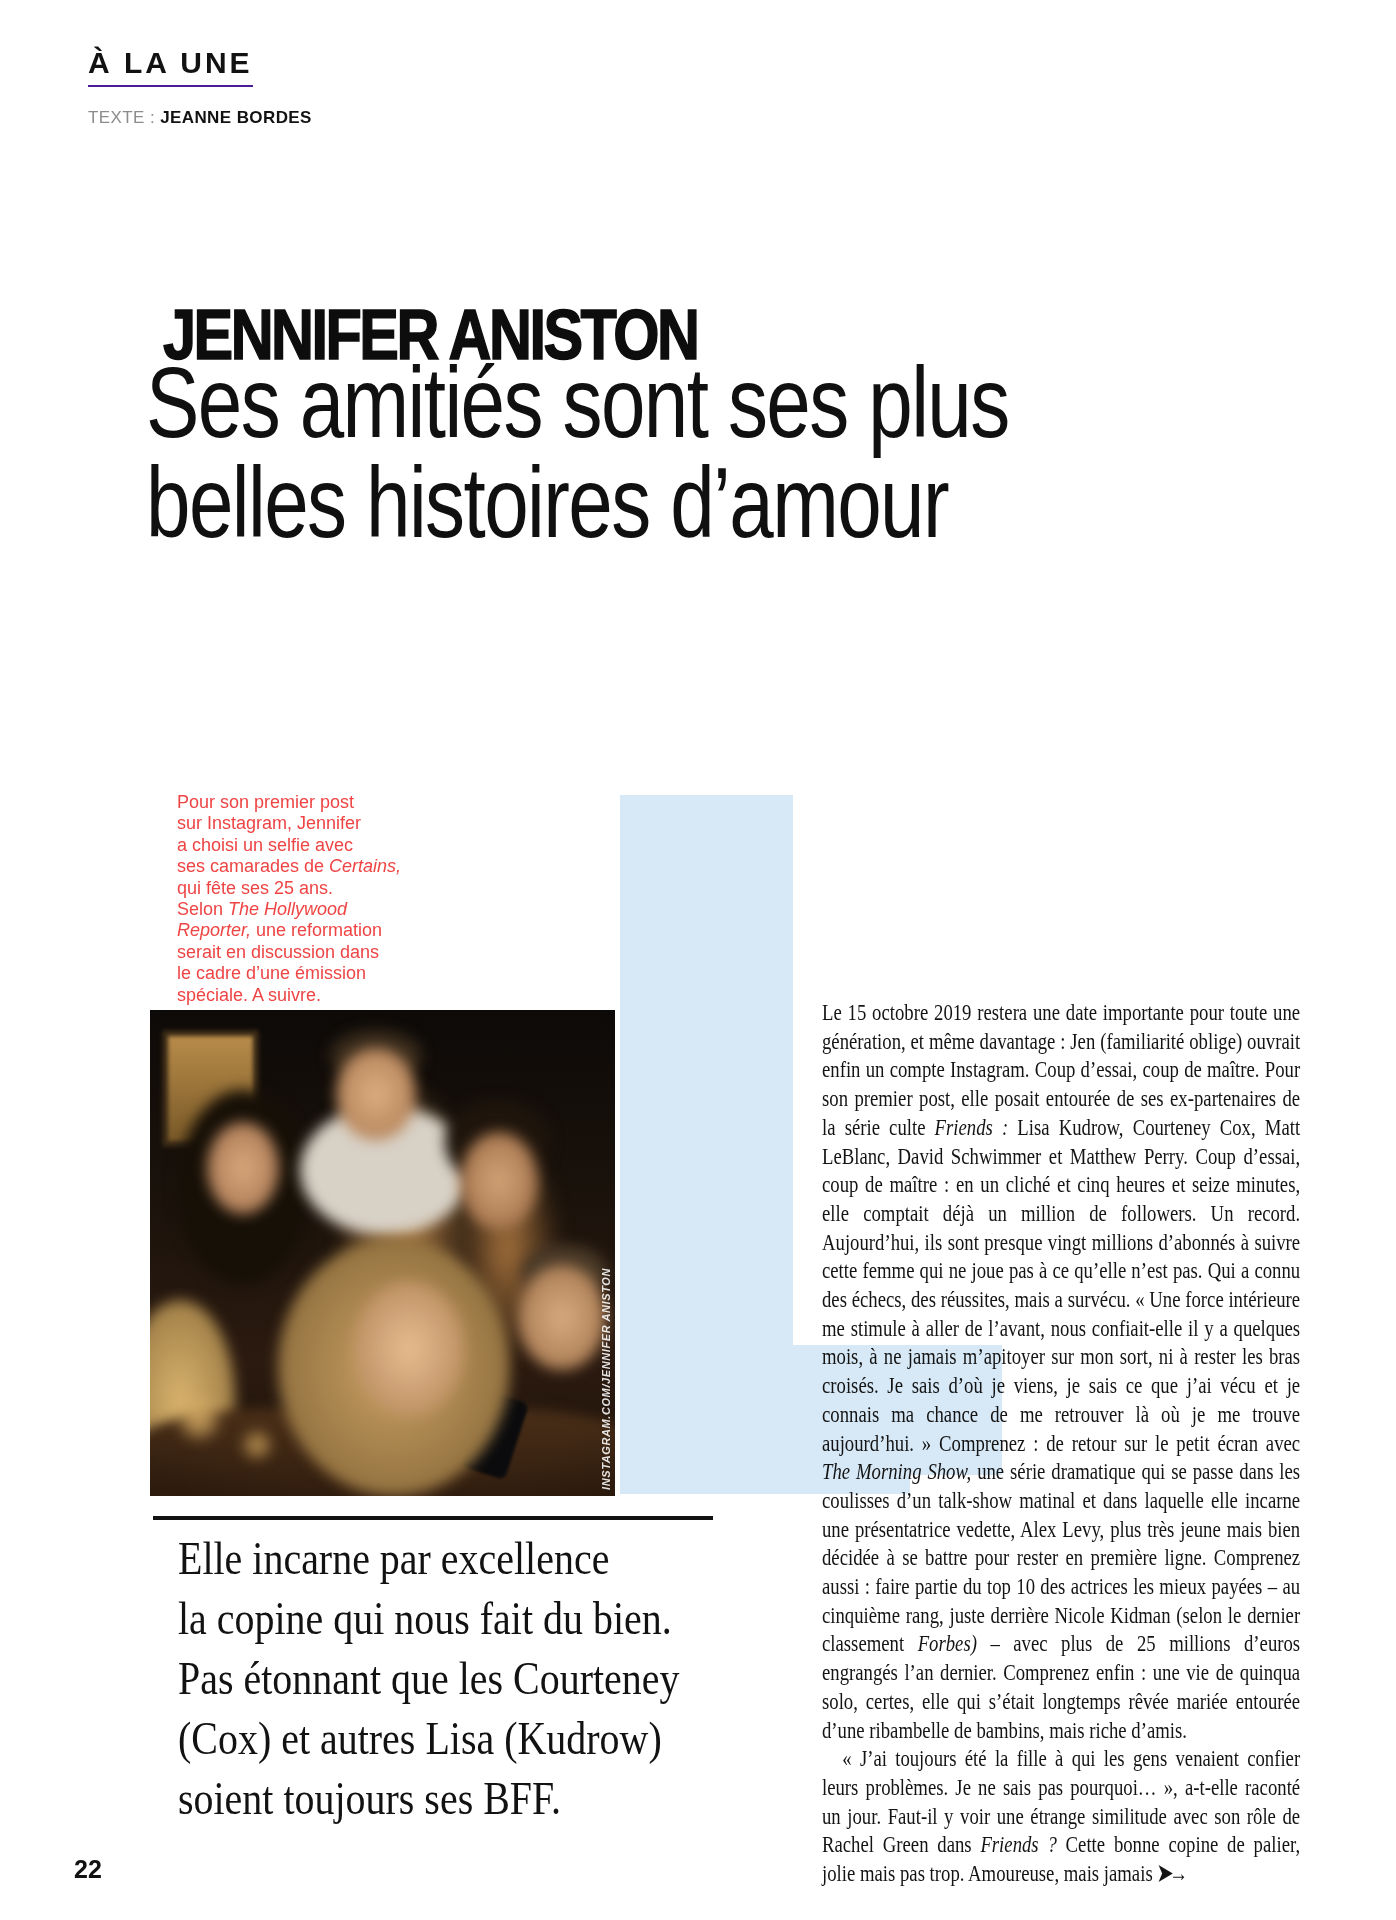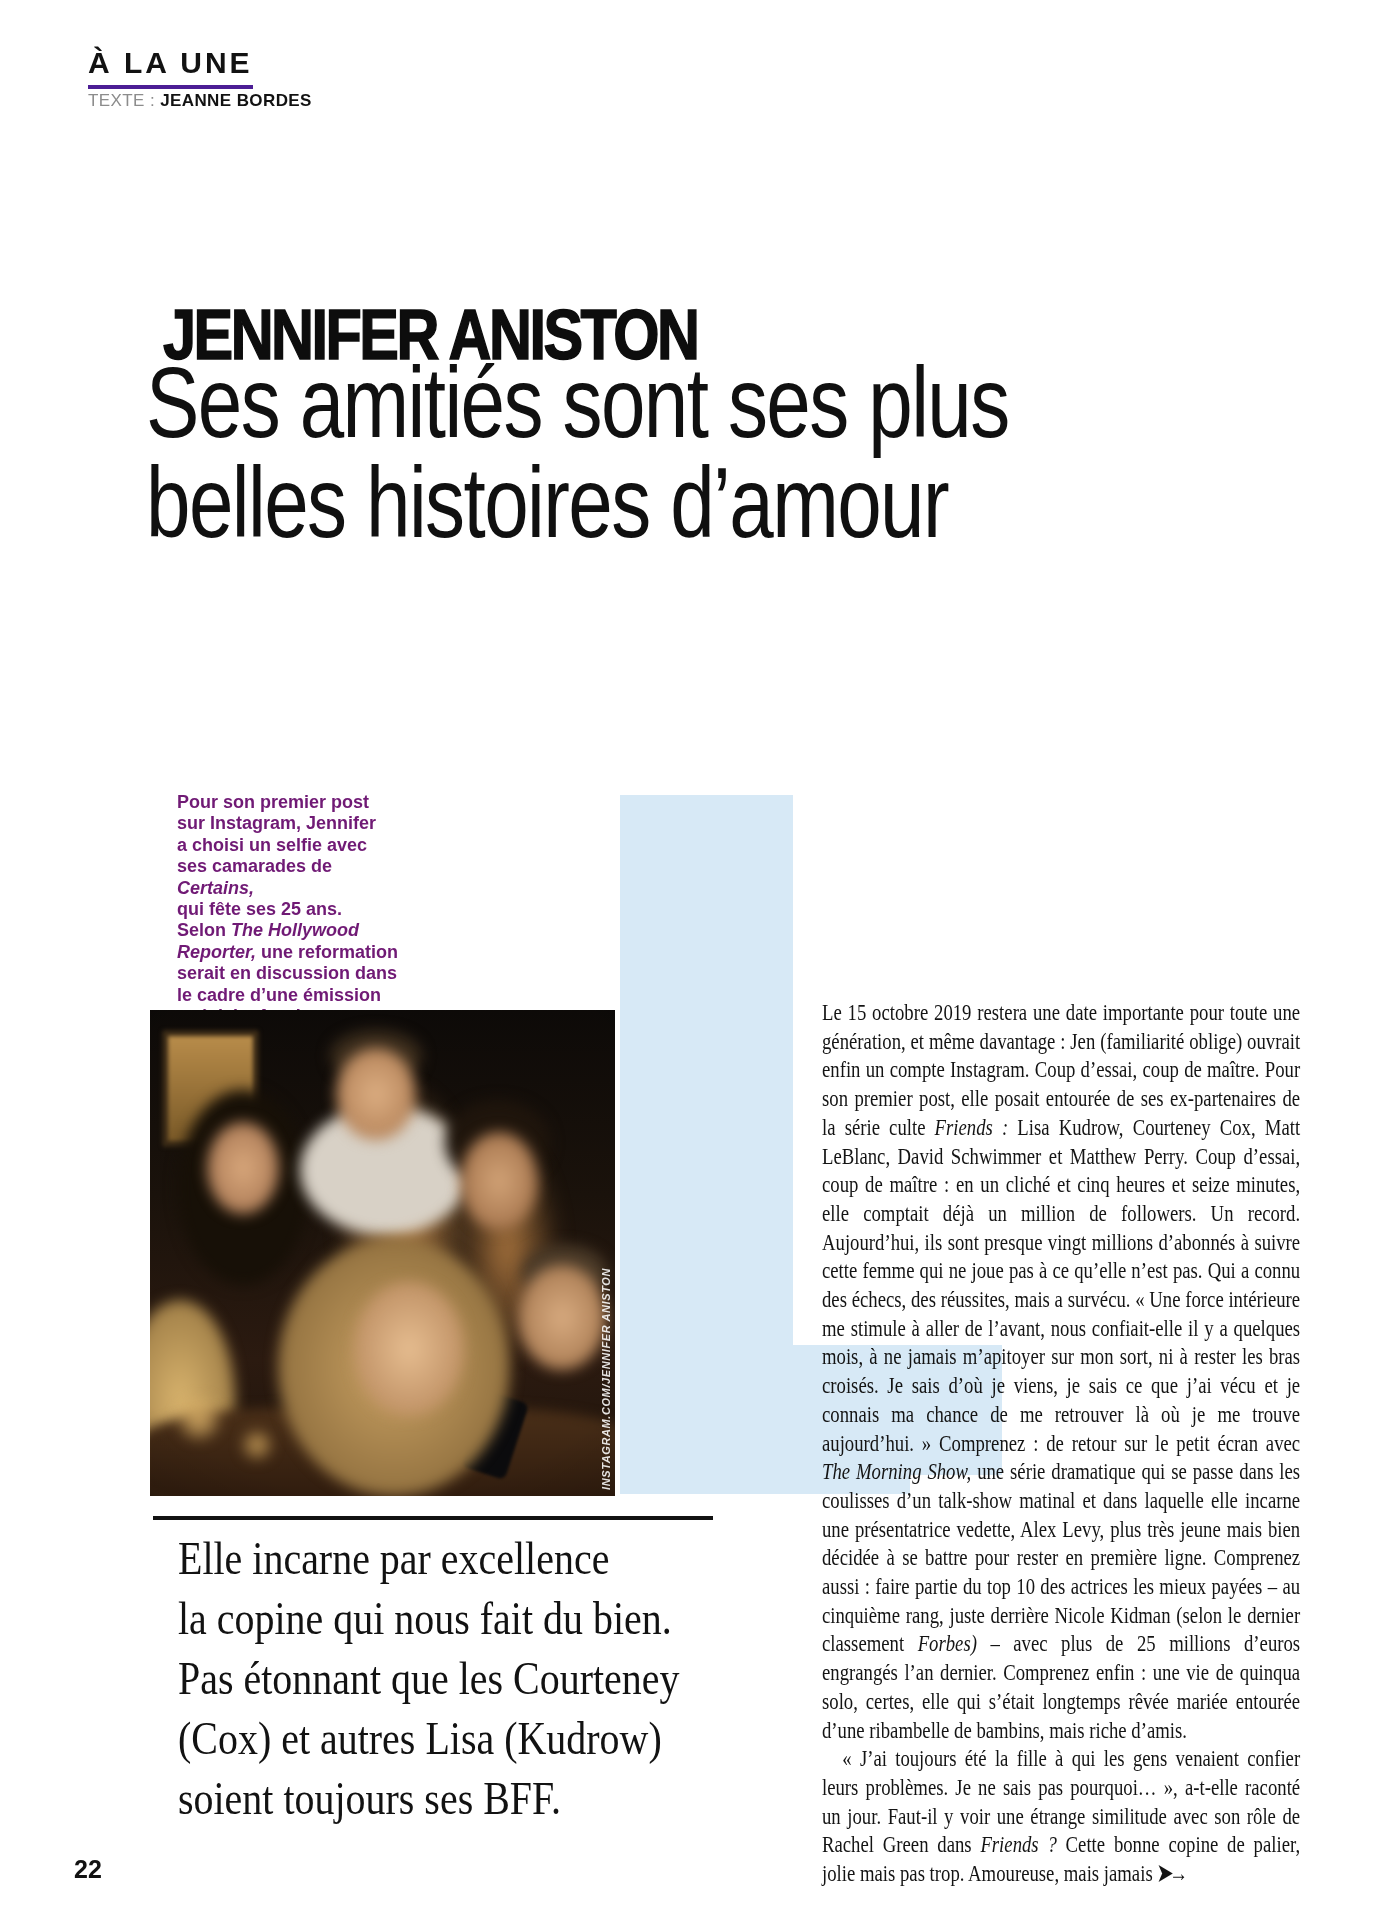--- a/index.html
+++ b/index.html
@@ -11,23 +11,23 @@
   .page{
     position:relative;width:1396px;height:1920px;margin:0 auto;
     background:#ffffff;overflow:hidden;
     font-family:"Liberation Sans",sans-serif;color:var(--ink);
   }
   
   .masthead{position:absolute;left:88px;top:48px;}
   .section-title{
     display:inline-block;font-weight:900;font-size:30px;line-height:1;
     letter-spacing:3px;color:#121212;
-    padding-bottom:7px;border-bottom:4px solid #4c1d95;
+    padding-bottom:7px;border-bottom:2px solid #4c1d95;
   }
-  .byline{margin-top:2px;font-size:17px;letter-spacing:.4px;font-weight:700;color:#121212;}
+  .byline{margin-top:21px;font-size:17px;letter-spacing:.4px;font-weight:700;color:#121212;}
   .byline .label{color:var(--byline-gray);font-weight:400;}
   
   .kicker{
     position:absolute;left:163px;top:300px;
     font-weight:900;font-size:70px;line-height:1;letter-spacing:-3px;
     color:#0d0d0d;-webkit-text-stroke:1.5px #0d0d0d;
     transform:scaleX(.85);transform-origin:top left;white-space:nowrap;
   }
   .deck{
     position:absolute;left:146px;top:352px;
@@ -35,21 +35,21 @@
     color:#101010;transform:scaleX(.8);transform-origin:top left;white-space:nowrap;
   }
   .standfirst{
     position:absolute;left:174px;top:572px;
     font-family:"Liberation Serif",serif;font-size:33px;line-height:37.5px;
     color:#101010;white-space:pre-line;
   }
   
   .caption{
     position:absolute;left:177px;top:792px;width:230px;
-    font-weight:700;font-size:18px;line-height:21.4px;color:#701a75;
+    font-weight:400;font-size:18px;line-height:21.4px;color:#ef4444;
     white-space:pre-line;
   }
   .caption .it{font-style:italic;}
   .accent-bar{position:absolute;left:620px;top:795px;width:173px;height:699px;background:var(--accent-blue);}
   .accent-step1{position:absolute;left:793px;top:1345px;width:209px;height:130px;background:var(--accent-blue);}
   .accent-step2{position:absolute;left:793px;top:1475px;width:117px;height:19px;background:var(--accent-blue);}
   
   .photo{
     position:absolute;left:150px;top:1010px;width:465px;height:486px;
     background:linear-gradient(180deg,#0d0a08 0%,#1a120b 38%,#2b1a10 72%,#1d130a 100%);

